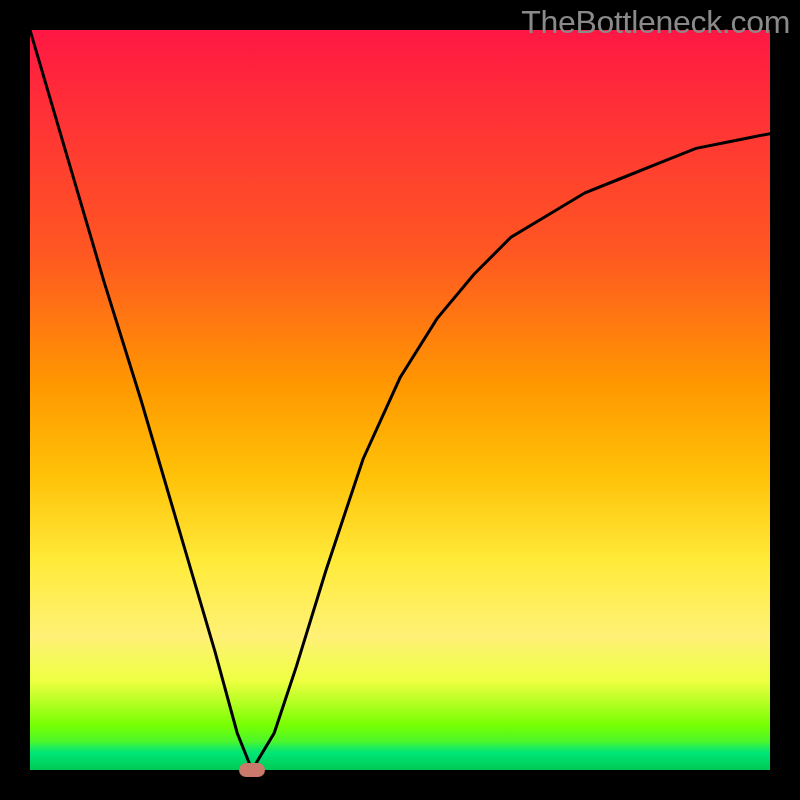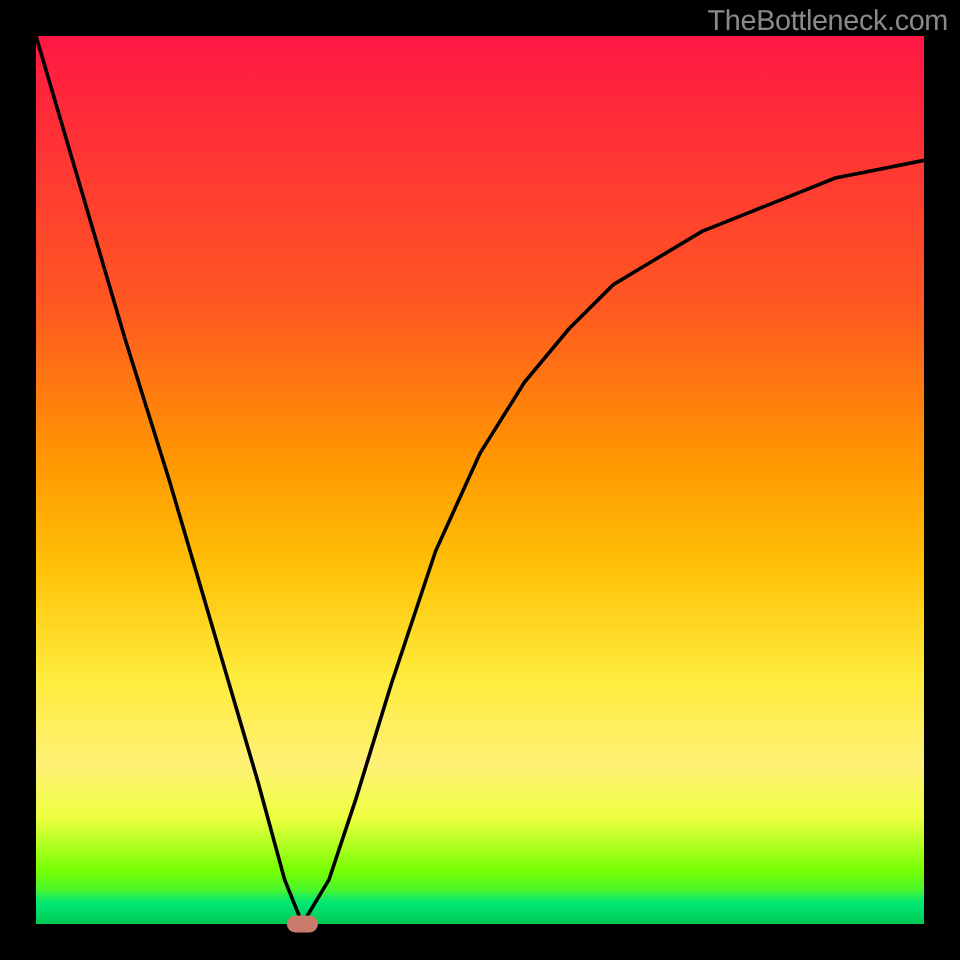--- a/index.html
+++ b/index.html
@@ -45,21 +45,21 @@
     left: 0;
     top: 0;
     width: 740px;
     height: 740px;
   }
   .watermark {
     position: absolute;
     top: 4px;
     right: 10px;
     color: #8a8a8a;
-    font-size: 24px;
+    font-size: 32px;
     font-weight: 500;
     letter-spacing: -0.3px;
   }
   .marker {
     position: absolute;
     width: 26px;
     height: 14px;
     background: #c97a6a;
     border-radius: 8px;
     transform: translate(-50%, -50%);

